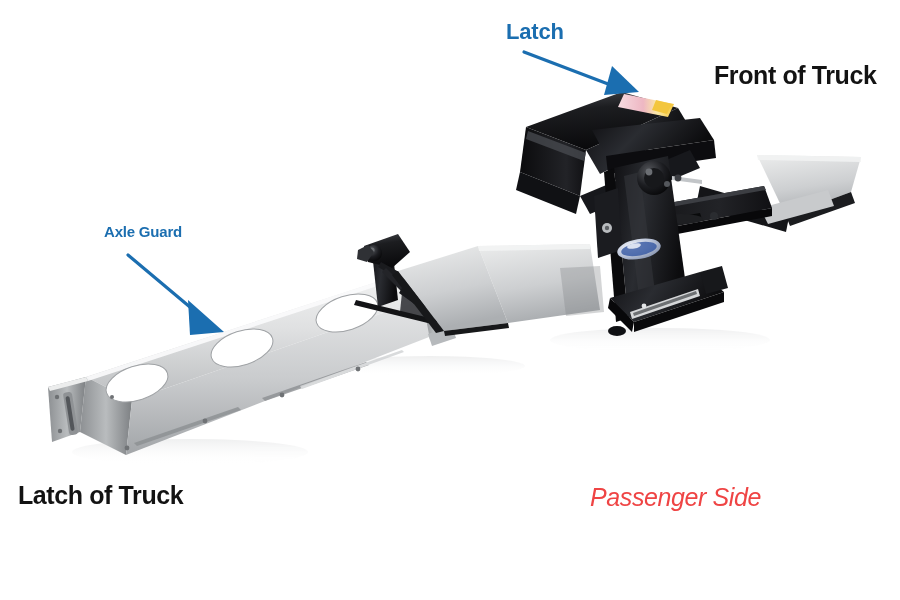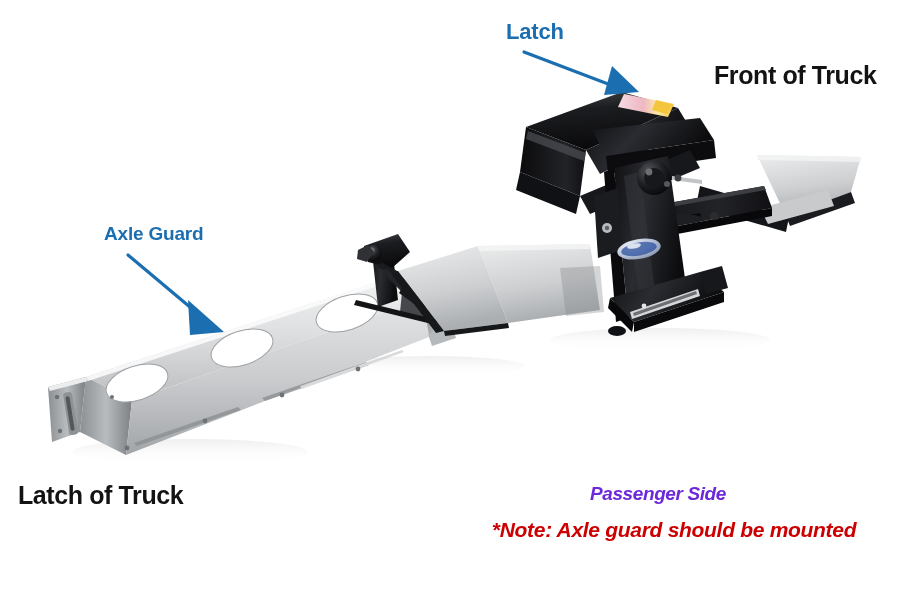--- a/index.html
+++ b/index.html
@@ -35,21 +35,21 @@
     left: 506px;
     top: 20px;
     font-size: 22px;
     font-weight: bold;
     color: #1b6eb0;
     letter-spacing: -0.2px;
   }
   .lbl-axle {
     left: 104px;
     top: 224px;
-    font-size: 19px;
+    font-size: 15px;
     font-weight: bold;
     color: #1b6eb0;
     letter-spacing: -0.2px;
   }
   .lbl-front {
     left: 714px;
     top: 62px;
     font-size: 25px;
     font-weight: bold;
     color: #131313;
@@ -59,24 +59,24 @@
     left: 18px;
     top: 482px;
     font-size: 25px;
     font-weight: bold;
     color: #131313;
     letter-spacing: -0.4px;
   }
   .lbl-passenger {
     left: 590px;
     top: 484px;
-    font-size: 19px;
-    font-weight: bold;
+    font-size: 25px;
+    font-weight: normal;
     font-style: italic;
-    color: #6d28d9;
+    color: #ef4444;
     letter-spacing: -0.4px;
   }
   .note {
     position: absolute;
     left: 450px;
     top: 517px;
     width: 448px;
     text-align: center;
     font-size: 21px;
     font-weight: bold;
@@ -339,16 +339,15 @@
 
   <div class="label lbl-axle">Axle Guard</div>
 
   <div class="label lbl-front">Front of Truck</div>
 
   <div class="label lbl-rear">Latch of Truck</div>
 
   <div class="label lbl-passenger">Passenger Side</div>
 
   <div class="note">
-    <div>*Note: Axle guard should be mounted</div>
   </div>
 
 </div>
 
 </body></html>

